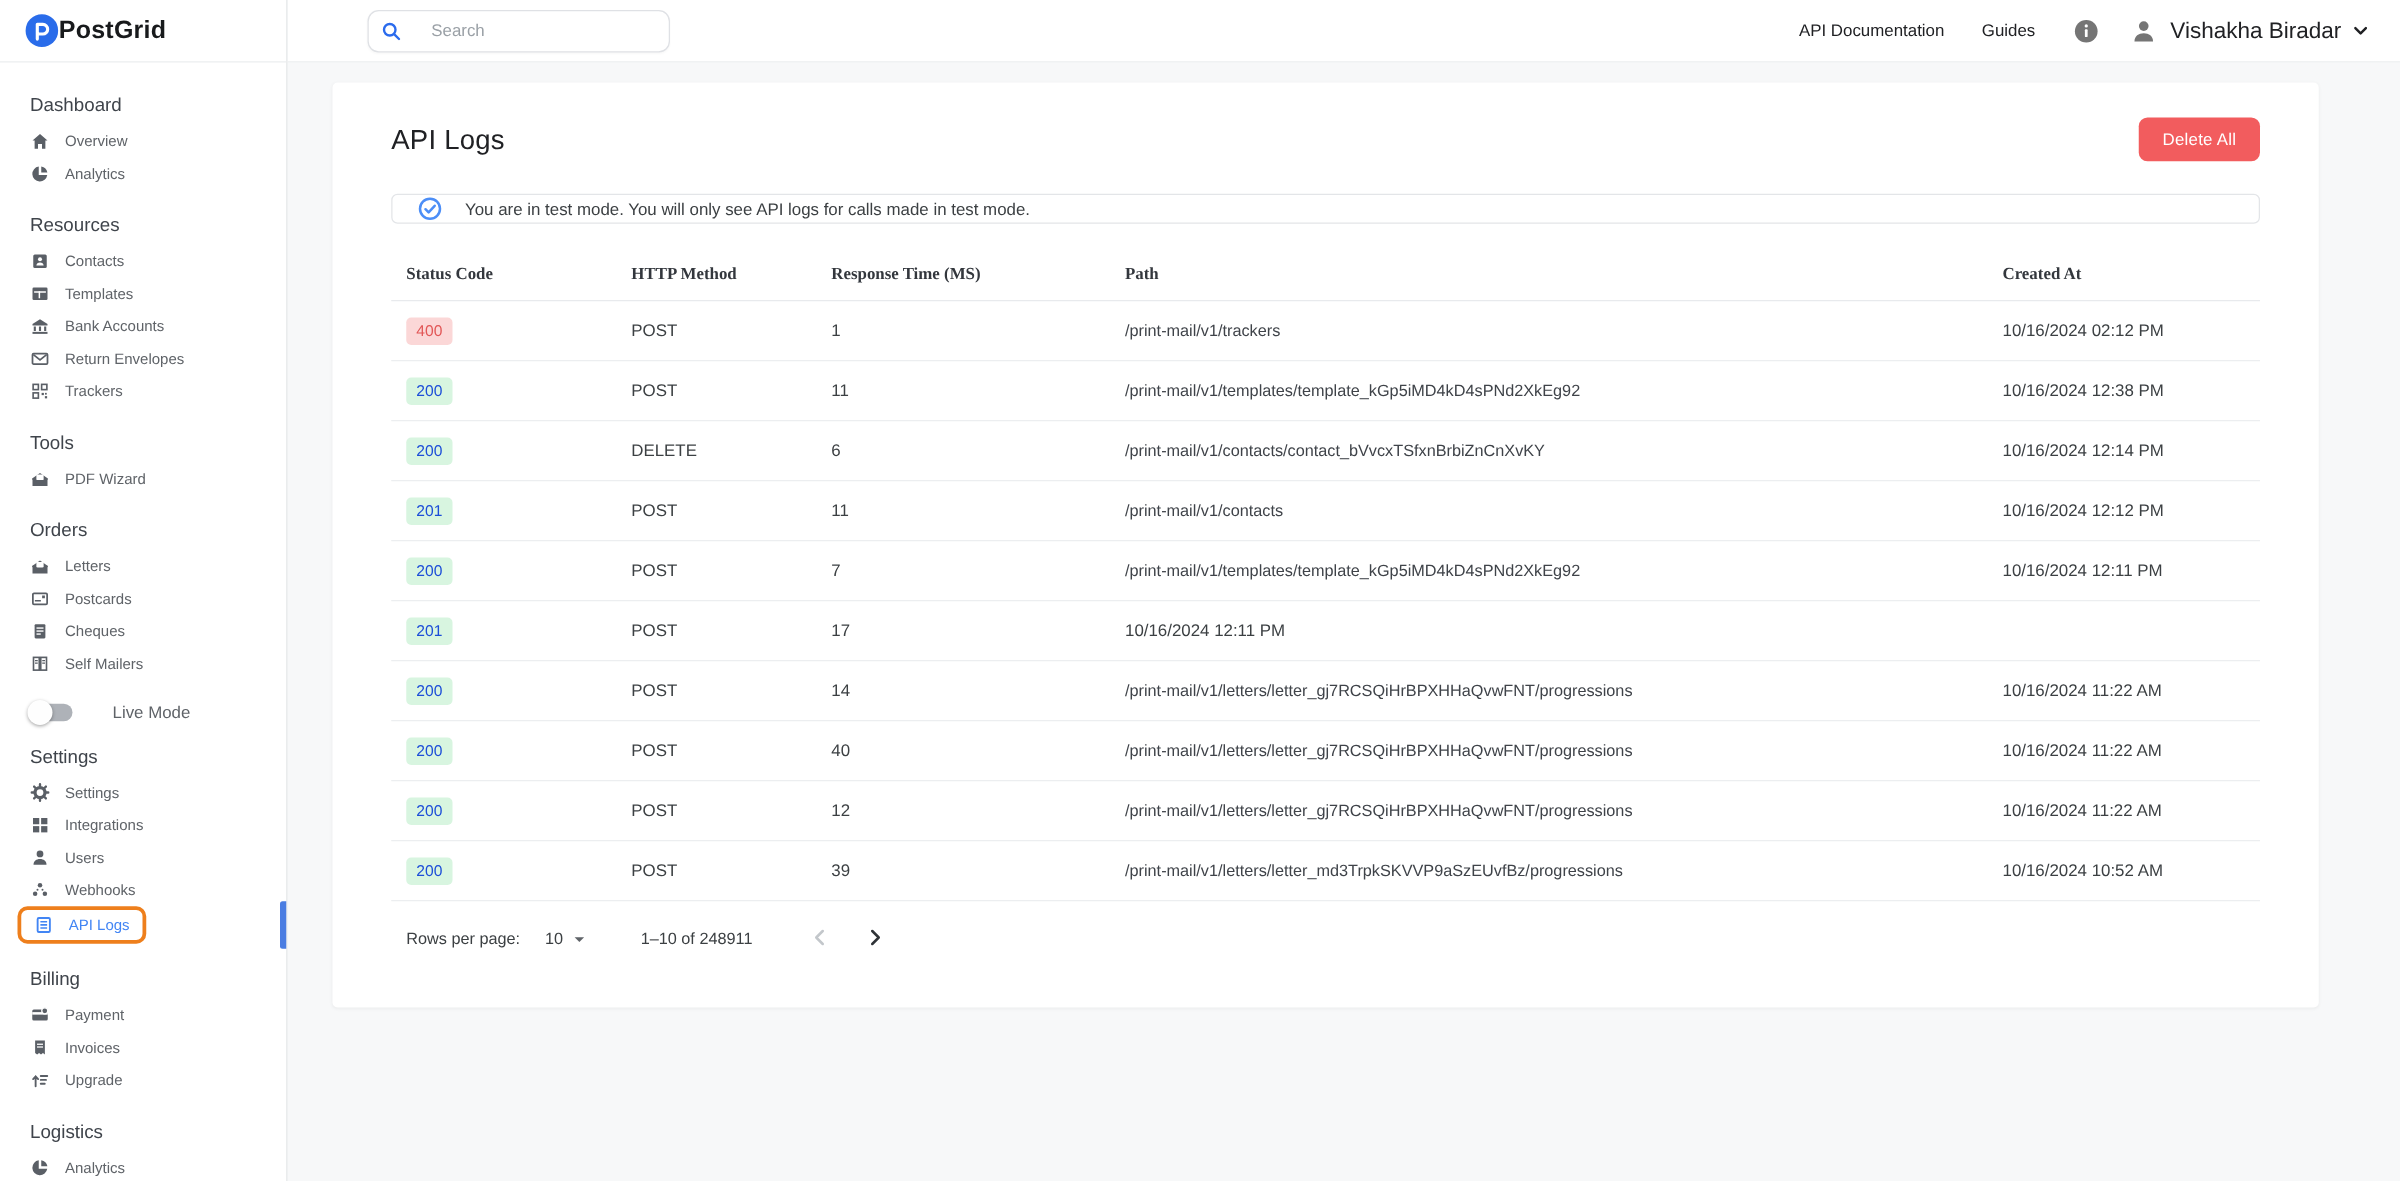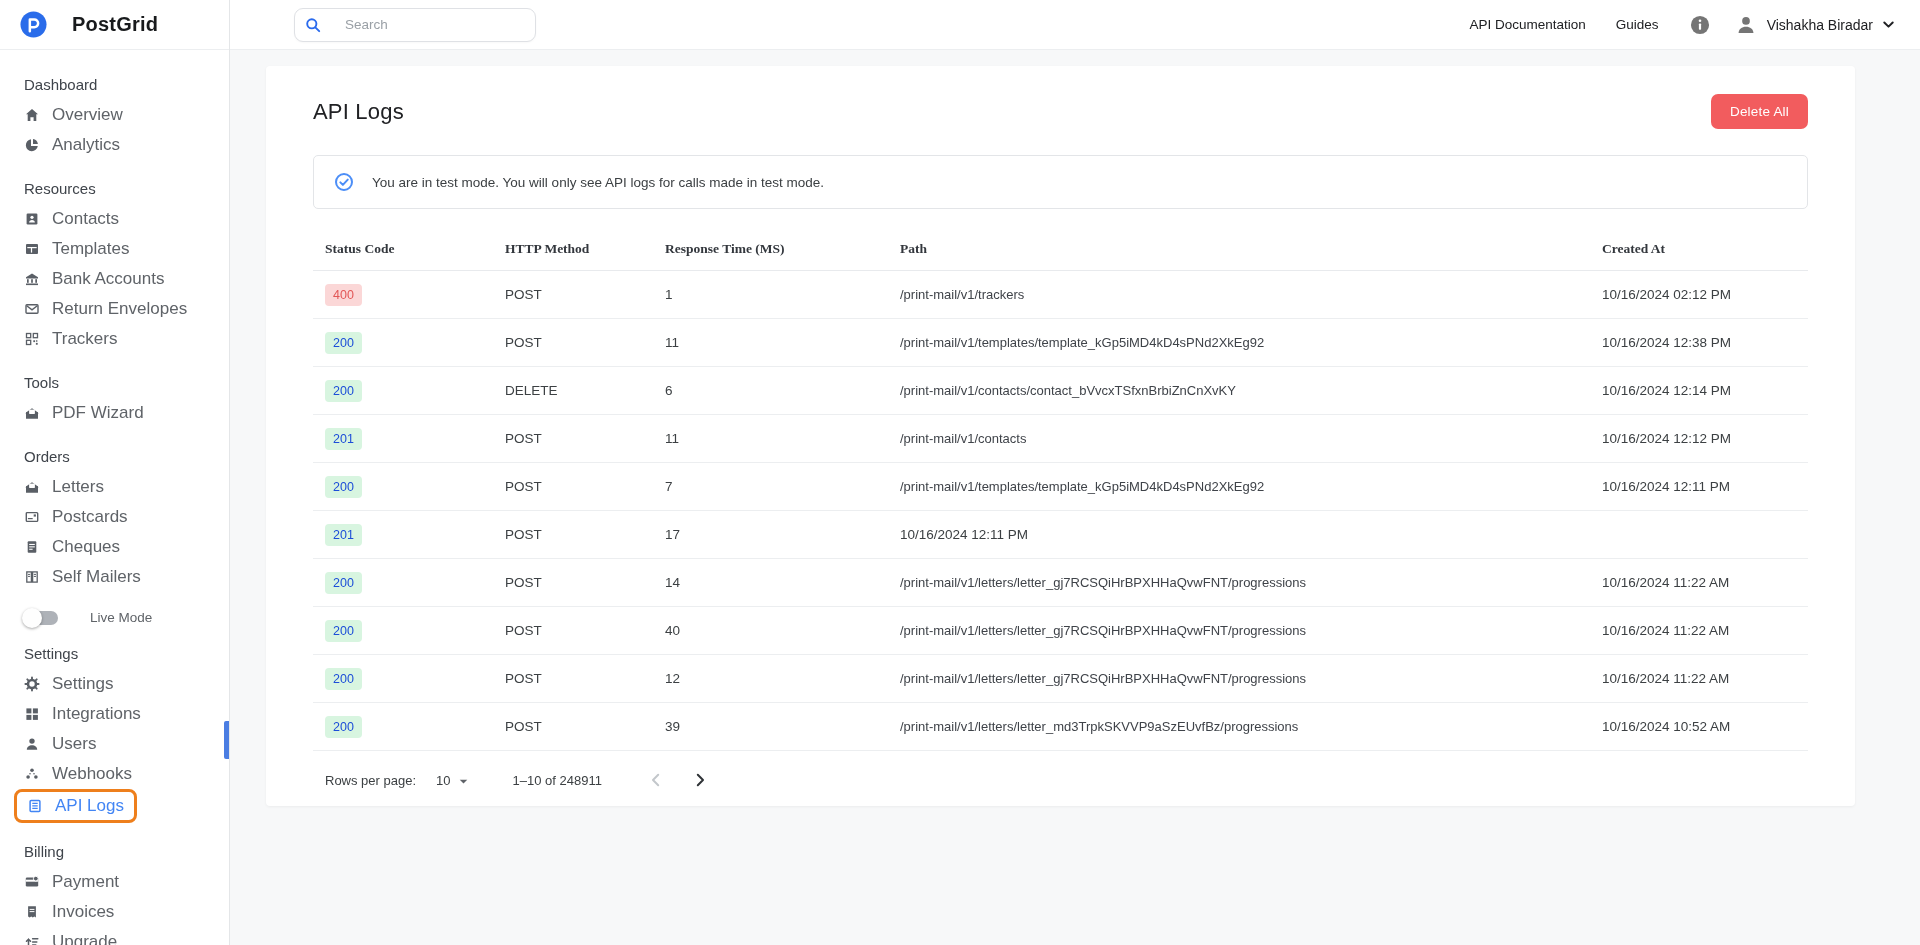--- a/index.html
+++ b/index.html
@@ -9,25 +9,25 @@
     font-family:"Liberation Sans", sans-serif;
     background:#f7f8f9; color:#3c4043;
   }
   svg { display:block; }
 
   
   .sidebar {
     position:absolute; left:0; top:0; width:230px; height:945px;
     background:#fff; border-right:1px solid #e4e6e8; z-index:3;
   }
-  .logo-row { height:50px; border-bottom:1px solid #eceef0; display:flex; align-items:center; padding-left:20px; gap:25px; }
+  .logo-row { height:50px; border-bottom:1px solid #eceef0; display:flex; align-items:center; padding-left:20px; gap:0; }
   .logo-text { font-size:20px; font-weight:bold; color:#181a1c; letter-spacing:0.2px; }
   .nav { padding:6px 12px 0 24px; }
   .section-title { font-size:15px; color:#3f444b; font-weight:500; margin:20px 0 7px; }
-  .nav-item { display:flex; align-items:center; gap:12px; padding:5px 0; color:#5f6368; font-size:17px; cursor:pointer; }
+  .nav-item { display:flex; align-items:center; gap:12px; padding:5px 0; color:#5f6368; font-size:12px; cursor:pointer; }
   .nav-item .icn { width:16px; height:16px; color:#5a5f66; flex:0 0 16px; }
   .nav-item.active-wrap { border:3px solid #ee7f1c; border-radius:8px; padding:4px 10px; margin-left:-10px; width:fit-content; }
   .nav-item.active-wrap .icn { color:#4285f4; }
   .nav-item.active-wrap .lbl { color:#4285f4; }
   .active-indicator { position:absolute; right:0; width:5px; height:38px; background:#4a7de2; border-radius:2px 0 0 2px; }
   .live-row { display:flex; align-items:center; gap:32px; margin:18px 0 4px; }
   .toggle { width:34px; height:14px; background:#aeb2b8; border-radius:8px; position:relative; cursor:pointer; }
   .toggle .knob { position:absolute; left:-2px; top:-3px; width:20px; height:20px; border-radius:50%; background:#fefefe; box-shadow:0 1px 3px rgba(0,0,0,0.35); }
   .live-lbl { font-size:13.5px; color:#5f6368; }
 
@@ -42,34 +42,34 @@
     box-shadow:0 1px 2px rgba(0,0,0,0.03);
   }
   .searchbox .icn { width:16px; height:16px; color:#2b6bed; }
   .searchbox input { border:none; outline:none; flex:1; font-size:13.5px; font-family:inherit; color:#3c4043; background:transparent; }
   .searchbox input::placeholder { color:#9aa0a6; }
   .topbar-right { margin-left:auto; display:flex; align-items:center; padding-right:24px; }
   .top-link { font-size:13.5px; color:#202124; margin-right:30px; cursor:pointer; }
   .ic-btn { width:22px; height:22px; color:#757575; cursor:pointer; }
   .ic-info { margin-right:24px; }
   .ic-person { margin-right:10px; }
-  .user-name { font-size:14px; color:#202124; margin-right:8px; cursor:pointer; }
+  .user-name { font-size:18px; color:#202124; margin-right:8px; cursor:pointer; }
   .chev { width:15px; height:15px; color:#202124; cursor:pointer; }
 
   
   .main { position:absolute; left:230px; top:50px; right:0; bottom:0; padding:16px 65px 0 36px; }
   .card { background:#fff; border-radius:4px; height:740px; padding:28px 47px 0; box-shadow:0 1px 3px rgba(0,0,0,0.05); }
   .card-head { display:flex; align-items:center; justify-content:space-between; }
   .page-title { font-size:22px; font-weight:500; color:#202124; margin:0; letter-spacing:0.2px; }
   .delete-btn {
     background:#f25c5e; color:#fff; border:none; border-radius:7px; padding:10px 19px;
     font-size:13.5px; font-family:inherit; cursor:pointer; letter-spacing:0.2px;
   }
   .banner {
-    margin-top:26px; border:1px solid #e3e5e8; border-radius:5px; height:54px;
+    margin-top:26px; border:1px solid #e3e5e8; border-radius:5px; height:24px;
     display:flex; align-items:center; gap:18px; padding-left:20px; background:#fff;
   }
   .banner .icn { width:20px; height:20px; color:#4c8ef7; }
   .banner-text { font-size:13.5px; color:#3c4043; }
 
   
   .tbl { margin-top:18px; }
   .tr { display:grid; grid-template-columns:180px 160px 235px 1fr 218px; align-items:center; }
   .tr > div { padding:0 12px; }
   .thead { height:44px; border-bottom:1px solid #e8eaed; }

